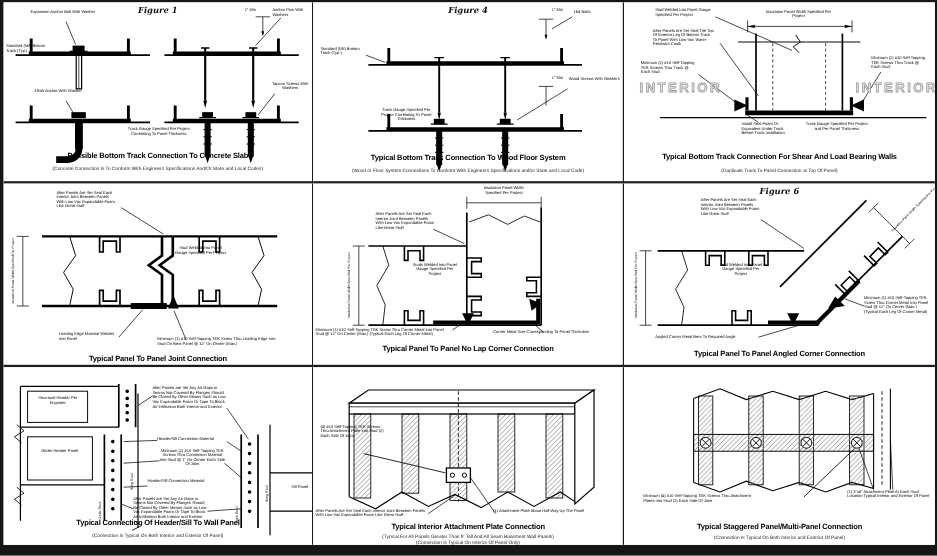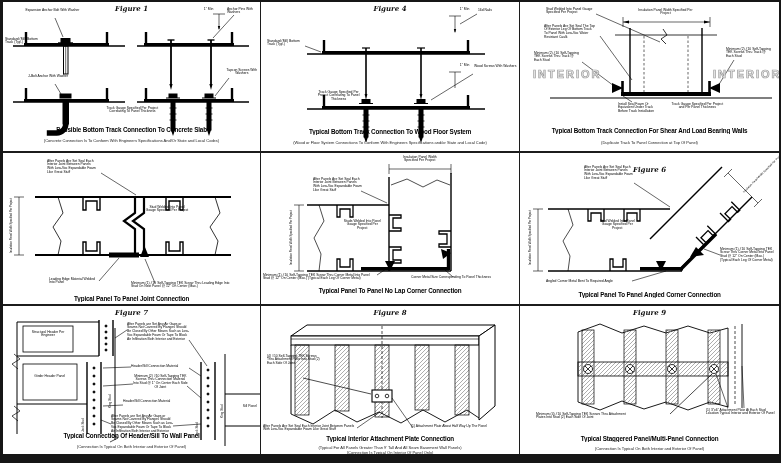--- a/index.html
+++ b/index.html
@@ -344,21 +344,21 @@
         <polygon points="136,108 146,108 141,118" fill="#000" stroke="none"></polygon>
         <polygon points="176,94 184,102 170,104" fill="#000" stroke="none"></polygon>
 
         <line x1="114" y1="30" x2="150" y2="54" stroke-width=".6"></line>
         <line x1="200" y1="102" x2="184" y2="96" stroke-width=".6"></line>
         <line x1="112" y1="128" x2="146" y2="118" stroke-width=".6"></line>
       </g>
       <text transform="translate(11,112) rotate(-90) scale(0.35)" font-size="8" fill="#000">Insulation Panel Width Specified Per Project</text>
       <text transform="translate(224,40) rotate(-45) scale(0.35)" font-size="8" fill="#000">Insulation Panel Width Specified Per Project</text>
     </svg>
-    <div class="figtitle" style="top:12px">Figure 6</div>
+    <div class="figtitle" style="top:2px">Figure 6</div>
     <div class="lb L" style="left:64px;top:12px;width:118px">After Panels Are Set Seal Each Interior Joint Between Panels With Low-Voc Expandable Foam Like Great Stuff</div>
     <div class="lb" style="left:78px;top:66px;width:92px">Stud Welded Into Panel Gauge Specified Per Project</div>
     <div class="lb L" style="left:200px;top:94px;width:132px">Minimum (1) #10 Self-Tapping TEK Screw Thru Corner Metal Into Panel Stud @ 12" On Center (Max.) (Typical Each Leg Of Corner Metal)</div>
     <div class="lb L" style="left:26px;top:126px;width:210px">Angled Corner Metal Bent To Required Angle</div>
     <div class="cap" style="top:138px">Typical Panel To Panel Angled Corner Connection</div>
   </div>
 
   <div class="cell bR">
     <svg class="d" width="258" height="148">
       <g stroke="#000" fill="none">
@@ -416,21 +416,20 @@
         <line x1="184" y1="80" x2="198" y2="92" stroke-width=".6"></line>
         <line x1="120" y1="99" x2="100" y2="100" stroke-width=".6"></line>
         <line x1="108" y1="118" x2="98" y2="114" stroke-width=".6"></line>
         <line x1="170" y1="120" x2="198" y2="118" stroke-width=".6"></line>
       </g>
       <text transform="translate(108,102) rotate(-90) scale(0.4)" font-size="8" fill="#000">King Stud</text>
       <text transform="translate(81,126) rotate(-90) scale(0.4)" font-size="8" fill="#000">Jack Stud</text>
       <text transform="translate(220,112) rotate(-90) scale(0.4)" font-size="8" fill="#000">King Stud</text>
       <text transform="translate(195,130) rotate(-90) scale(0.4)" font-size="8" fill="#000">Jack Stud</text>
     </svg>
-    <div class="figtitle" style="top:2px">Figure 7</div>
     <div class="lb" style="left:22px;top:24px;width:110px">Structural Header Per Engineer</div>
     <div class="lb" style="left:24px;top:68px;width:108px">Girder Header Panel</div>
     <div class="lb L" style="left:124px;top:16px;width:148px">After Panels are Set Any Air Gaps or Seams Not Covered By Flanges Should Be Closed By Other Means Such as Low-Voc Expandable Foam Or Tape To Block Air Infiltration Both Interior and Exterior</div>
     <div class="lb L" style="left:128px;top:58px;width:150px">Header/Sill Connection Material</div>
     <div class="lb" style="left:130px;top:68px;width:130px">Minimum (2) #10 Self-Tapping TEK Screws Thru Connection Material Into Stud @ 1" On Center Each Side Of Joint</div>
     <div class="lb L" style="left:120px;top:93px;width:150px">Header/Sill Connection Material</div>
     <div class="lb L" style="left:108px;top:108px;width:148px">After Panels are Set Any Air Gaps or Seams Not Covered By Flanges Should Be Closed By Other Means Such as Low-Voc Expandable Foam Or Tape To Block Air Infiltration Both Interior and Exterior</div>
     <div class="lb" style="left:230px;top:98px;width:80px">Sill Panel</div>
     <div class="cap" style="top:126px">Typical Connection Of Header/Sill To Wall Panel</div>
     <div class="sub" style="top:138px">(Connection Is Typical On Both Interior and Exterior Of Panel)</div>
@@ -461,21 +460,20 @@
         <line x1="121" y1="20" x2="121" y2="112" stroke-width=".7" stroke-dasharray="3 2"></line>
         <rect x="111" y="84" width="20" height="12" fill="#fff" stroke-width="1.1"></rect>
         <circle cx="116" cy="90" r="1.8" stroke-width=".8"></circle>
         <circle cx="126" cy="90" r="1.8" stroke-width=".8"></circle>
 
         <line x1="42" y1="72" x2="110" y2="88" stroke-width=".7"></line>
         <line x1="96" y1="122" x2="119" y2="106" stroke-width=".6"></line>
         <line x1="152" y1="122" x2="131" y2="92" stroke-width=".6"></line>
       </g>
     </svg>
-    <div class="figtitle" style="top:2px">Figure 8</div>
     <div class="lb L" style="left:6px;top:48px;width:130px">(4) #10 Self-Tapping TEK Screws Thru Attachment Plate Into Stud (2) Each Side Of Joint</div>
     <div class="lb L" style="left:2px;top:118px;width:235px">After Panels Are Set Seal Each Interior Joint Between Panels With Low-Voc Expandable Foam Like Great Stuff</div>
     <div class="lb L" style="left:150px;top:118px;width:235px">(1) Attachment Plate About Half Way Up The Panel</div>
     <div class="cap" style="top:129px">Typical Interior Attachment Plate Connection</div>
     <div class="sub" style="top:139px">(Typical For All Panels Greater Than 9' Tall And All Seam Basement Wall Panels)</div>
     <div class="sub" style="top:144px">(Connection Is Typical On Interior Of Panel Only)</div>
   </div>
 
   <div class="cell">
     <svg class="d" width="259" height="148">
@@ -513,21 +511,20 @@
           <circle cx="194" cy="63" r="4.5" fill="#fff"></circle>
               <line x1="191" y1="60" x2="197" y2="66"></line>
               <line x1="197" y1="60" x2="191" y2="66"></line>
         </g>
 
         <line x1="150" y1="108" x2="192" y2="68" stroke-width=".7"></line>
         <line x1="208" y1="102" x2="196" y2="68" stroke-width=".6"></line>
         <line x1="224" y1="102" x2="222" y2="60" stroke-width=".6"></line>
       </g>
     </svg>
-    <div class="figtitle" style="top:2px">Figure 9</div>
     <div class="lb L" style="left:16px;top:106px;width:225px">Minimum (4) #10 Self-Tapping TEK Screws Thru Attachment Plates Into Stud (2) Each Side Of Joint</div>
     <div class="lb L" style="left:186px;top:102px;width:168px">(1) 3"x6" Attachment Plate At Each Stud Location Typical Interior and Exterior Of Panel</div>
     <div class="cap" style="top:129px">Typical Staggered Panel/Multi-Panel Connection</div>
     <div class="sub" style="top:140px">(Connection Is Typical On Both Interior and Exterior Of Panel)</div>
   </div>
 
 </div>
 </div>
 
 </body></html>

